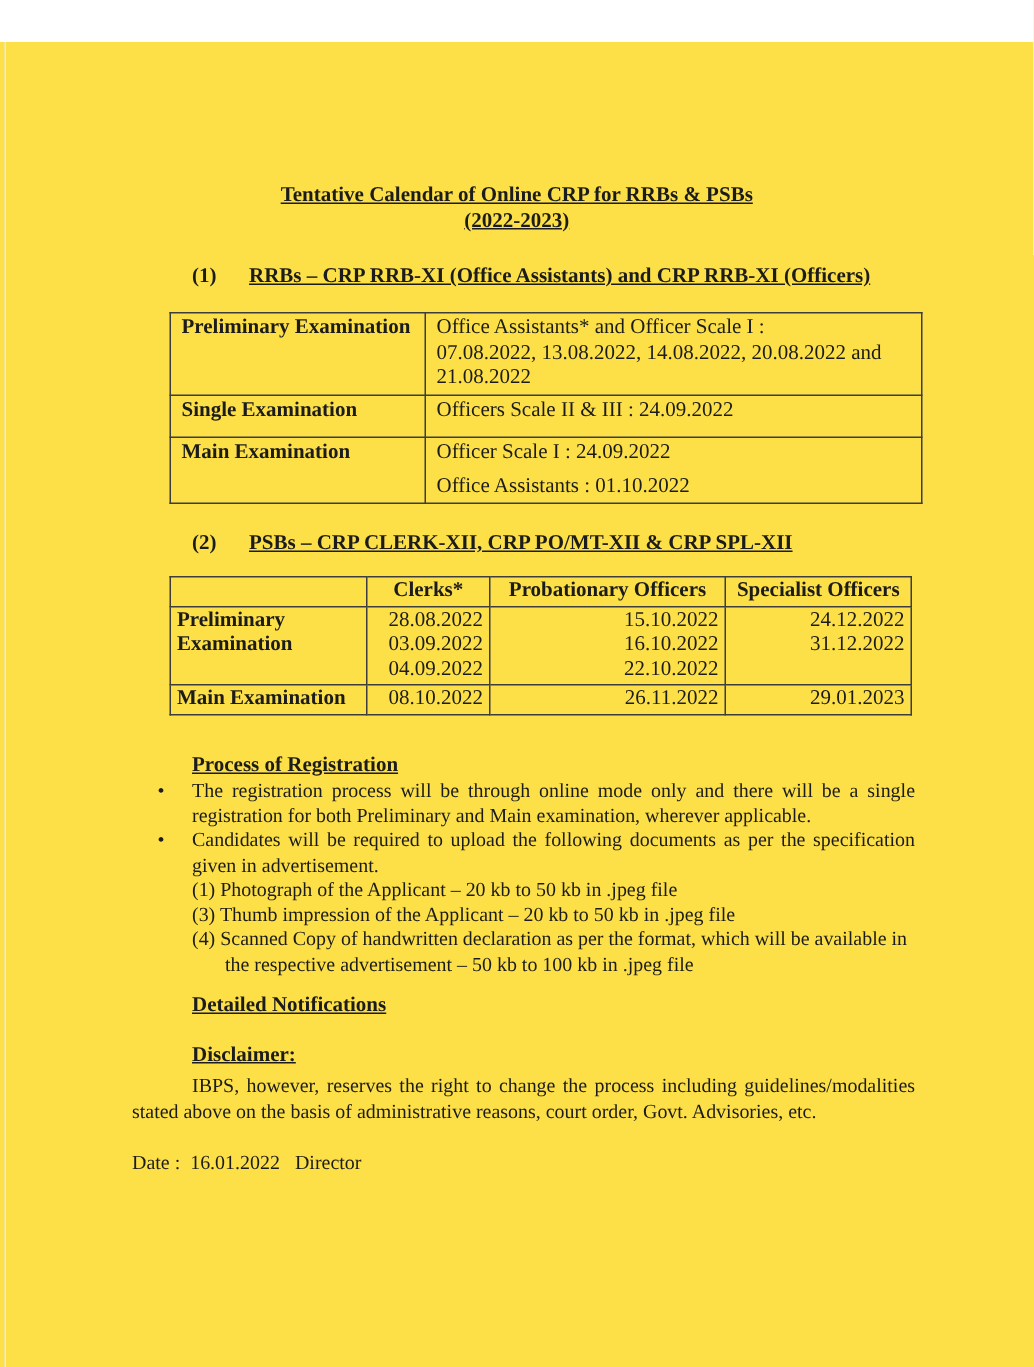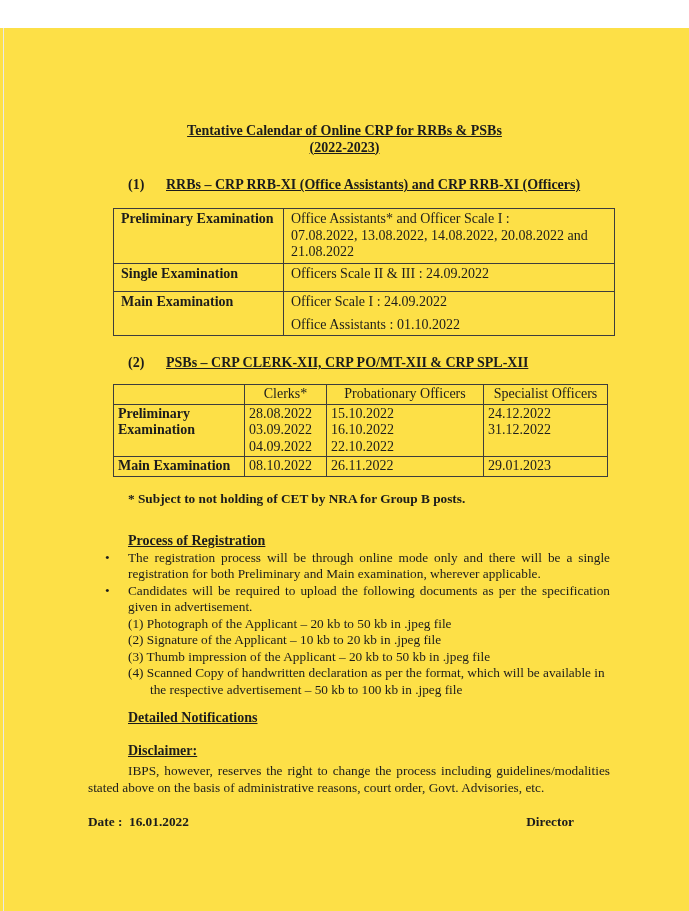--- a/index.html
+++ b/index.html
@@ -20,35 +20,35 @@
   .title-block{padding-top:95px;text-align:center;font-weight:bold;font-size:14px;line-height:16.5px;}
   .sec-head{margin:20px 0 0 128px;font-weight:bold;font-size:14px;line-height:17px;display:flex;}
   .sec-num{width:38px;flex:0 0 38px;}
   table{border-collapse:collapse;table-layout:fixed;}
   td,th{border:1.5px solid #3d3d3d;padding:2px 7px;vertical-align:top;font-size:14px;line-height:16.5px;}
   .t1{margin:15px 0 0 113px;width:502px;}
   .t1 .lbl{font-weight:bold;width:170px;}
   .t1 .pad-b{padding-bottom:9px;}
   .t1 .line2{margin-top:6px;}
   .t2{margin:13px 0 0 113px;width:494px;}
-  .t2 th{font-weight:normal;padding:1px 4px;}
+  .t2 th{font-weight:bold;padding:1px 4px;}
   .t2 td{padding:1px 4px;}
   .t2 .lbl{font-weight:bold;text-align:left;}
-  .t2 .c{text-align:left;}
+  .t2 .c{text-align:right;}
   .footnote{margin:14px 0 0 128px;font-weight:bold;}
   .sub-head{margin-left:128px;font-weight:bold;font-size:14px;line-height:16.5px;}
   .mt26{margin-top:26px;} .mt12{margin-top:12px;} .mt16{margin-top:16px;}
   .bullet-row{margin-left:105px;width:505px;display:flex;}
   .bullet-dot{flex:0 0 23px;width:23px;}
   .bullet-text{flex:1;text-align:justify;}
   .doc-items{margin-left:128px;width:482px;}
   .doc-item{padding-left:22px;text-indent:-22px;}
   .para{margin:4px 0 0 88px;width:522px;text-align:justify;text-indent:40px;}
   .link{color:#3a6ea8;text-decoration:underline;cursor:pointer;}
-  .footer-row{margin:18px 115px 0 88px;display:flex;justify-content:space-between;font-weight:bold;}
+  .footer-row{margin:18px 115px 0 88px;display:flex;justify-content:flex-start;font-weight:normal;gap:10px;}
 </style>
 </head>
 <body>
 
 <div class="page">
   <div class="edge-line"></div>
 
   <div class="title-block">
     <div><span class="u">Tentative Calendar of Online CRP for RRBs &amp; PSBs</span></div>
     <div><span class="u">(2022-2023)</span></div>
@@ -126,36 +126,34 @@
     </tr>
     <tr>
       <td class="lbl">Main Examination</td>
       <td class="c">08.10.2022</td>
       <td class="c">26.11.2022</td>
       <td class="c">29.01.2023</td>
     </tr>
   </tbody>
     </table>
 
-  <div class="footnote">* Subject to not holding of CET by NRA for Group B posts.</div>
 
   <div class="sub-head u mt26">Process of Registration</div>
 
   <div class="bullet-row">
     <span class="bullet-dot">•</span>
     <span class="bullet-text"><span>The registration process will be through </span><span class="b">online mode only</span><span> and there will be a single registration for both Preliminary and Main examination, wherever applicable.</span></span>
   </div>
   <div class="bullet-row">
     <span class="bullet-dot">•</span>
     <span class="bullet-text">Candidates will be required to upload the following documents as per the specification given in advertisement.</span>
   </div>
 
   <div class="doc-items">
     <div class="doc-item">(1) Photograph of the Applicant – 20 kb to 50 kb in .jpeg file</div>
-    <div class="doc-item">(2) Signature of the Applicant – 10 kb to 20 kb in .jpeg file</div>
     <div class="doc-item">(3) Thumb impression of the Applicant – 20 kb to 50 kb in .jpeg file</div>
     <div class="doc-item">(4) Scanned Copy of handwritten declaration as per the format, which will be available in the respective advertisement – 50 kb to 100 kb in .jpeg file</div>
   </div>
 
   <div class="sub-head u mt12">Detailed Notifications</div>
 
   <div class="sub-head u mt16">Disclaimer:</div>
   <div class="para">IBPS, however, reserves the right to change the process including guidelines/modalities stated above on the basis of administrative reasons, court order, Govt. Advisories, etc.</div>
 
   <div class="footer-row">

